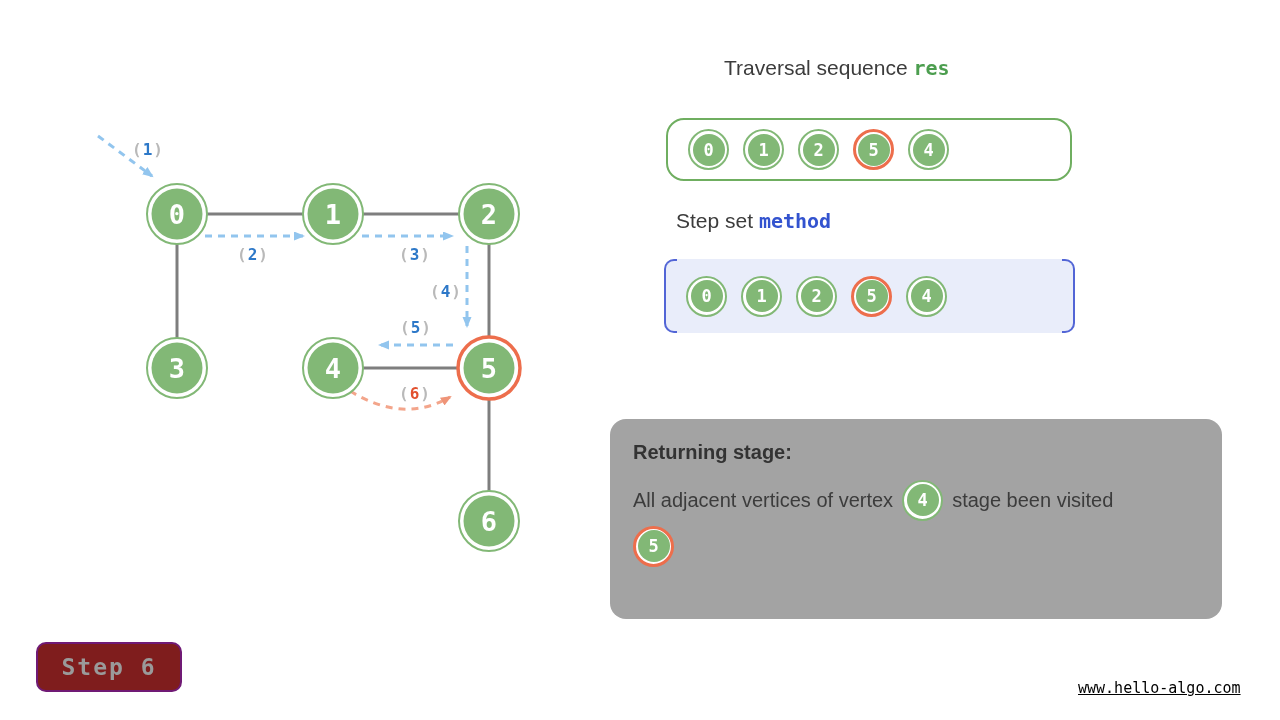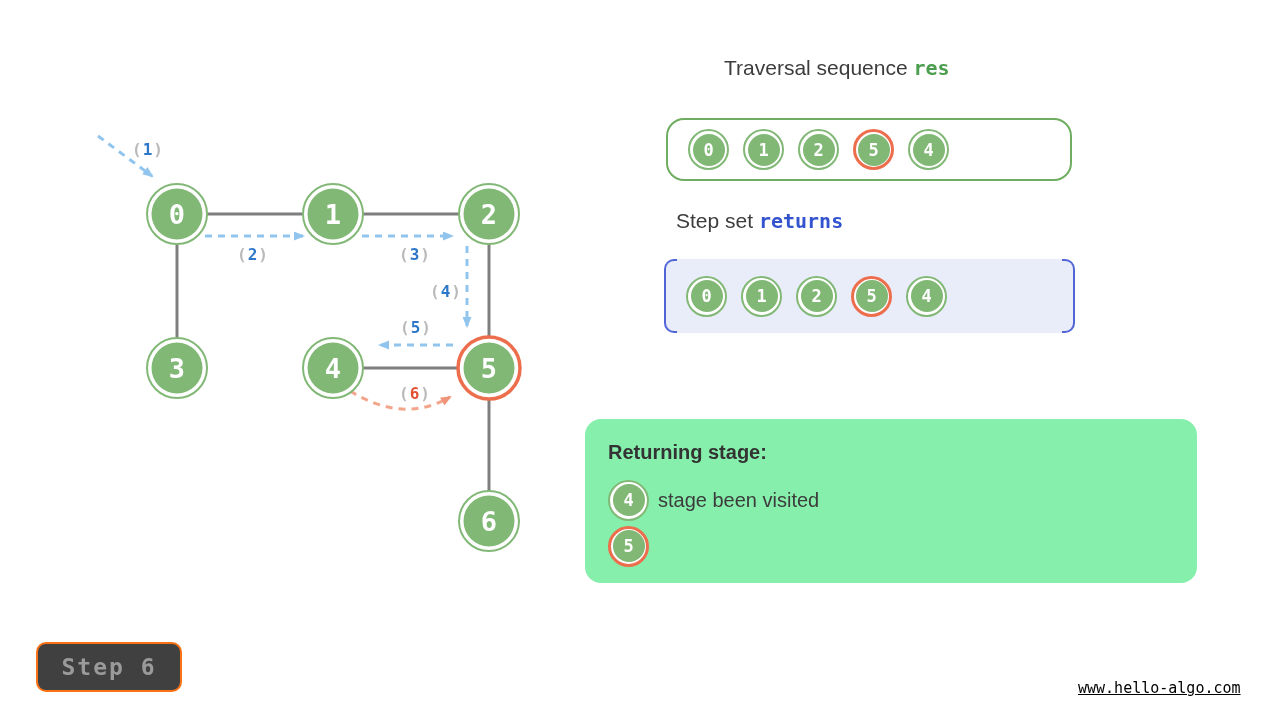--- a/index.html
+++ b/index.html
@@ -40,27 +40,27 @@
   .bracket.left { left:0; border-right:none; border-radius:10px 0 0 10px; }
   .bracket.right { right:0; border-left:none; border-radius:0 10px 10px 0; }
 
   .chip { width:41px; height:41px; border-radius:50%; border:2px solid #82b876; background:#fff;
           display:inline-flex; align-items:center; justify-content:center; flex:none; }
   .chip .in { width:32px; height:32px; border-radius:50%; background:#82b876; color:#fff;
               display:flex; align-items:center; justify-content:center;
               font:600 17px "DejaVu Sans Mono", monospace; }
   .chip.orange { border:3px solid #ed6e4c; }
 
-  .info-box { position:absolute; left:585px; top:419px; width:612px; height:164px;
-              background:#86efac; border-radius:16px; padding:20px 23px; }
+  .info-box { position:absolute; left:610px; top:419px; width:612px; height:200px;
+              background:#a3a3a3; border-radius:16px; padding:20px 23px; }
   .info-heading { font-size:20px; font-weight:700; color:#333; margin-bottom:12px; line-height:26px; }
   .info-row { display:flex; align-items:center; gap:9px; font-size:20px; color:#3c3c3c; height:46px; }
 
   .step-badge { position:absolute; left:36px; top:642px; width:146px; height:50px;
-                background:#404040; border:2px solid #f97316; border-radius:10px;
+                background:#7f1d1d; border:2px solid #701a75; border-radius:10px;
                 display:flex; align-items:center; justify-content:center;
                 font:700 23px "DejaVu Sans Mono", monospace; color:#9a9a9a; letter-spacing:2px; }
 
   .watermark { position:absolute; left:1078px; top:679px;
                font:400 15px "DejaVu Sans Mono", monospace; color:#000000;text-decoration:underline; }
 </style>
 </head>
 <body>
 
 <svg class="graph-svg" width="640" height="620" viewBox="0 0 640 620">
@@ -157,21 +157,21 @@
   <span class="chip orange">
       <span class="in">5</span>
     </span>
   <span class="chip">
       <span class="in">4</span>
     </span>
 </div>
 
 <div class="panel-title t2">
   <span>Step set</span>
-  <span class="code blue">returns</span>
+  <span class="code blue">method</span>
 </div>
 
 <div class="set-box">
   <div class="bracket left"></div>
   <div class="bracket right"></div>
   <span class="chip">
       <span class="in">0</span>
     </span>
   <span class="chip">
       <span class="in">1</span>
@@ -183,20 +183,21 @@
       <span class="in">5</span>
     </span>
   <span class="chip">
       <span class="in">4</span>
     </span>
 </div>
 
 <div class="info-box">
   <div class="info-heading">Returning stage:</div>
   <div class="info-row">
+    <span>All adjacent vertices of vertex</span>
     <span class="chip">
         <span class="in">4</span>
       </span>
     <span>stage been visited</span>
   </div>
   <div class="info-row">
     <span class="chip orange">
         <span class="in">5</span>
       </span>
   </div>

